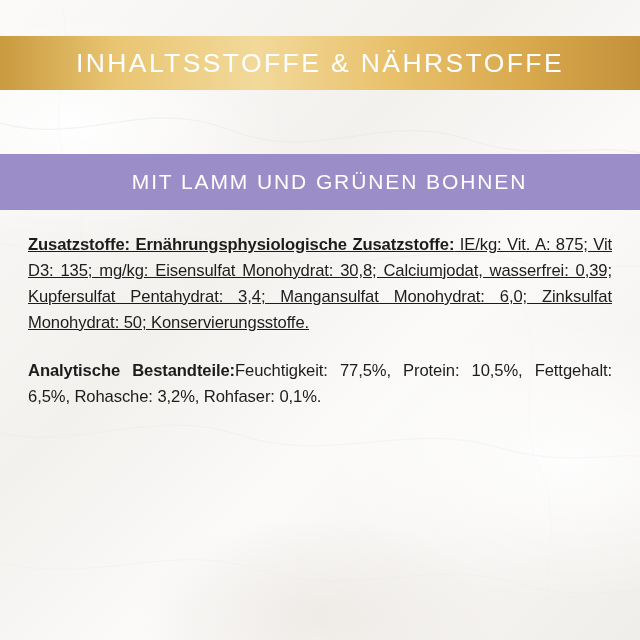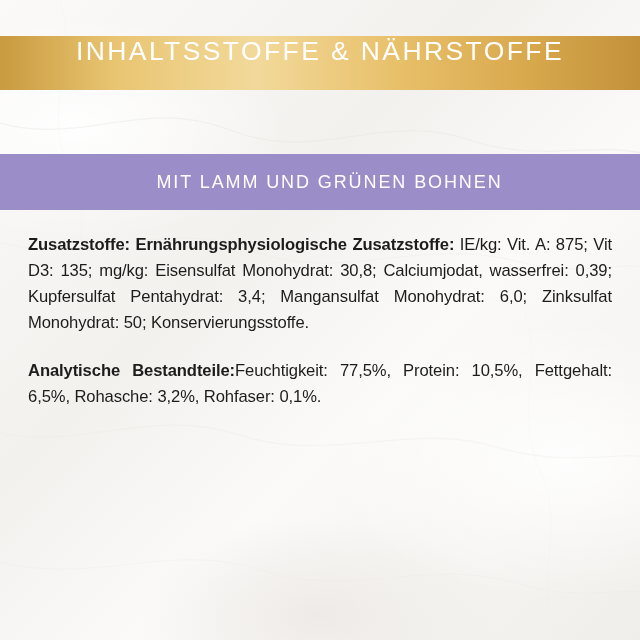--- a/index.html
+++ b/index.html
@@ -32,20 +32,21 @@
     opacity: 0.5;
   }
   .top-band {
     position: absolute;
     top: 36px;
     left: 0;
     width: 640px;
     height: 54px;
     background: linear-gradient(90deg, #c99a3f 0%, #e9c572 18%, #f2d99a 40%, #e8c06a 62%, #d9a94e 82%, #c2913a 100%);
     display: flex;
+    align-items: center;
     justify-content: center;
   }
   .top-band .title {
     color: #ffffff;
     font-size: 26.5px;
     letter-spacing: 2.4px;
     font-weight: 400;
     white-space: nowrap;
   }
   .variant-band {
@@ -54,21 +55,21 @@
     left: 0;
     width: 640px;
     height: 56px;
     background: #9b8ec8;
     display: flex;
     align-items: center;
     justify-content: center;
   }
   .variant-band .variant {
     color: #ffffff;
-    font-size: 18px;
+    font-size: 21px;
     letter-spacing: 1.9px;
     font-weight: 400;
     white-space: nowrap;
     margin-left: 19px;
   }
   .content {
     position: absolute;
     top: 232px;
     left: 28px;
     width: 584px;
@@ -78,21 +79,21 @@
     font-size: 16.6px;
     line-height: 26px;
     margin: 0 0 22px 0;
     text-align: justify;
     text-justify: inter-word;
   }
   .para:last-child { margin-bottom: 13px; }
   .para b {
     font-weight: bold;
   }
-  .p2 { letter-spacing: -0.1px; }
+  .p2 { letter-spacing: -0.1px; text-decoration: underline; }
   .p3 { letter-spacing: -0.1px; }
 </style>
 </head>
 <body>
 
 <div class="page">
 
   <svg class="veins" width="640" height="640" viewBox="0 0 640 640" preserveAspectRatio="none">
     <path d="M-10,120 C80,150 140,95 230,130 C320,165 380,110 470,140 C540,164 600,140 650,155" stroke="#e6e2dd" stroke-width="1.2" fill="none" opacity="0.8"></path>
     <path d="M-10,240 C90,270 160,215 250,250 C340,285 420,235 520,262 C580,278 620,260 650,268" stroke="#e9e5e0" stroke-width="1" fill="none" opacity="0.6"></path>

